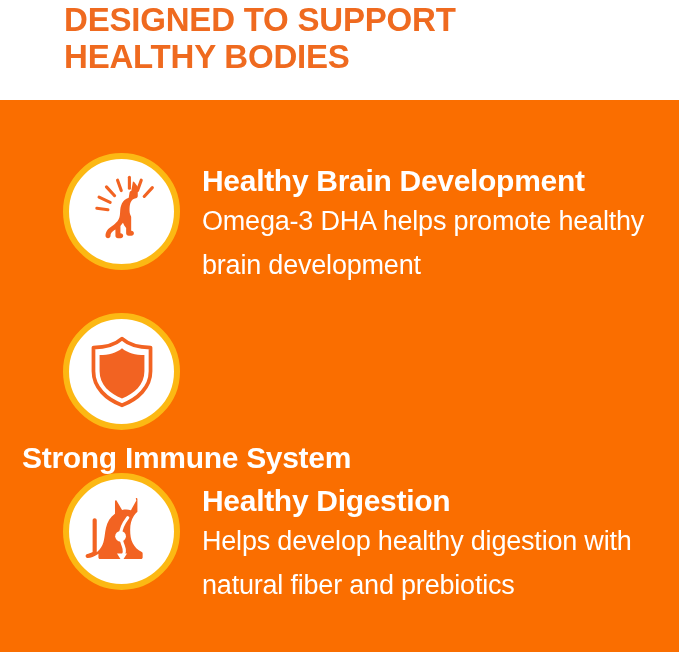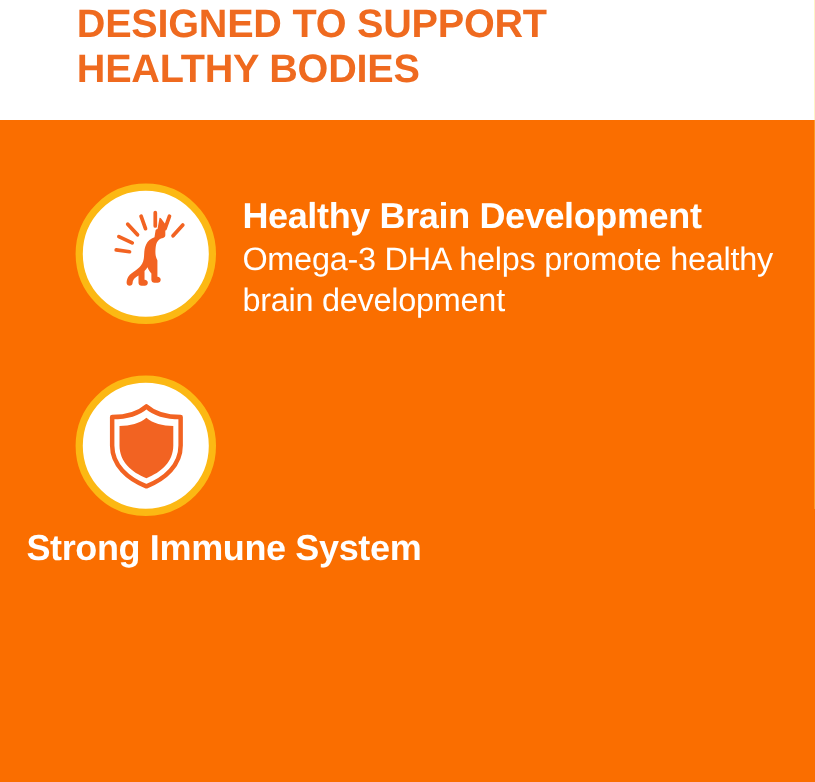--- a/index.html
+++ b/index.html
@@ -100,21 +100,21 @@
     font-size: 30px;
     line-height: 35px;
     letter-spacing: -0.3px;
     margin: 0 0 1px 0;
   }
   .benefit-desc {
     color: #ffffff;
     font-family: "Liberation Sans", sans-serif;
     font-weight: normal;
     font-size: 27px;
-    line-height: 34px;
+    line-height: 44px;
     letter-spacing: -0.2px;
     margin: 0;
   }
 </style>
 </head>
 <body>
 
 <div id="page">
 
   <div class="header-band">
@@ -207,15 +207,72 @@
               L83,28
               C70,28 58,25 50,18 Z"></path>
           </svg>
         </span>
       </div>
       <div class="benefit-text">
         <p class="benefit-title">Strong Immune System</p>
       </div>
     </div>
 
+    <div class="benefit-row row-2">
+      <div class="icon-badge">
+        <span>
+          <svg width="76" height="74" viewBox="0 0 106 100" aria-hidden="true">
+
+            <path fill="#f26322" d="
+              M73,6
+              l-7.5,13.5
+              c-2.2,-0.6 -4.4,-0.9 -6.6,-0.9
+              c-2.0,0 -3.9,0.2 -5.8,0.7
+              L45.5,6.5
+              c-0.6,-1.1 -2.3,-0.7 -2.3,0.6
+              l0,17.6
+              c-6.5,4.6 -10.8,11.6 -12.6,19.6
+              c-1.3,5.7 -1.6,11.2 -2.7,16.6
+              c-1.0,5.1 -2.8,9.5 -6.2,13.6
+              c-1.1,1.3 -2.4,2.5 -3.9,3.7
+              l0,-44.5
+              c0,-1.6 -1.3,-2.9 -2.9,-2.9
+              c-1.6,0 -2.9,1.3 -2.9,2.9
+              l0,44.3
+              c-3.0,1.5 -5.6,2.3 -7.3,2.6
+              c-1.5,0.3 -2.6,1.7 -2.4,3.3
+              c0.2,1.5 1.6,2.6 3.1,2.5
+              c4.0,-0.4 9.0,-2.1 13.8,-5.3
+              c0.3,-0.2 0.6,-0.4 0.9,-0.7
+              l0,5.2
+              c0,1.2 1.0,2.2 2.2,2.2
+              l57.3,0
+              c1.2,0 2.2,-1.0 2.2,-2.2
+              l0,-5.6
+              c0,-0.8 -0.5,-1.6 -1.2,-2.0
+              c-6.0,-3.1 -10.1,-7.2 -12.6,-12.3
+              c-2.8,-5.6 -3.6,-12.0 -3.6,-19.0
+              c0,-7.4 1.6,-13.7 5.0,-19.1
+              c1.4,-2.2 3.1,-4.2 5.1,-5.9
+              l0,-17.8
+              c0,-1.3 -1.7,-1.7 -2.3,-0.6 Z"></path>
+
+            <path fill="none" stroke="#ffffff" stroke-width="4.4" stroke-linecap="round" d="
+              M61,30
+              C55,38 51,46 51,54
+              C51,60 53,65 55,70
+              C57,75 57,80 53,84"></path>
+            <circle cx="51" cy="56" r="7.5" fill="#ffffff"></circle>
+            <path fill="#ffffff" d="
+              M53,91
+              l-7.0,-11.0
+              l14.0,0 Z"></path>
+          </svg>
+        </span>
+      </div>
+      <div class="benefit-text">
+        <p class="benefit-title">Healthy Digestion</p>
+        <p class="benefit-desc">Helps develop healthy digestion with natural fiber and prebiotics</p>
+      </div>
+    </div>
 
   </div>
 </div>
 
 </body></html>

